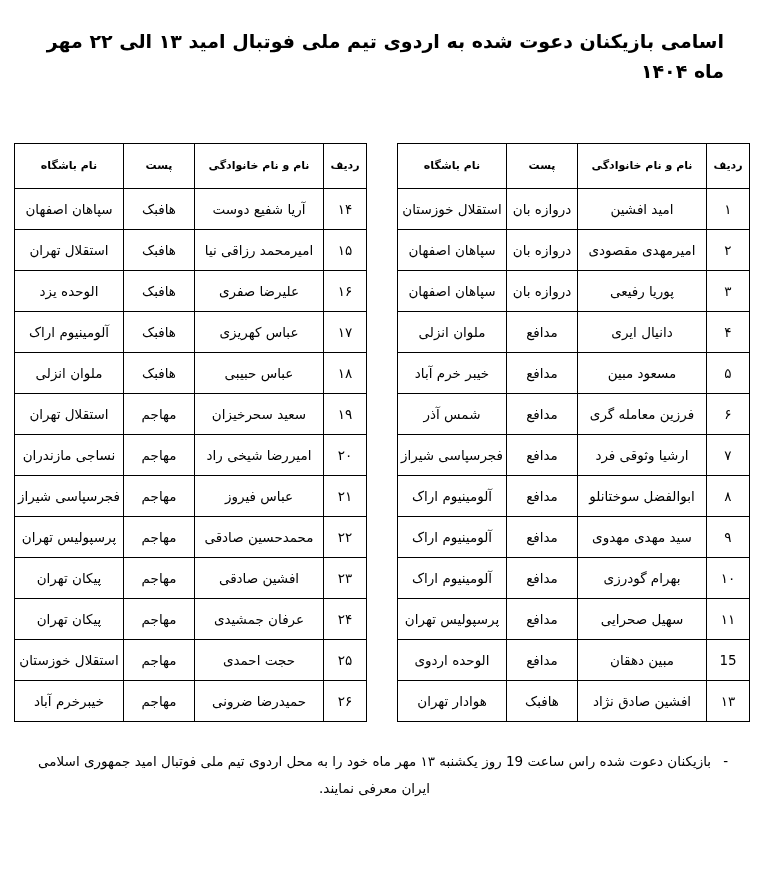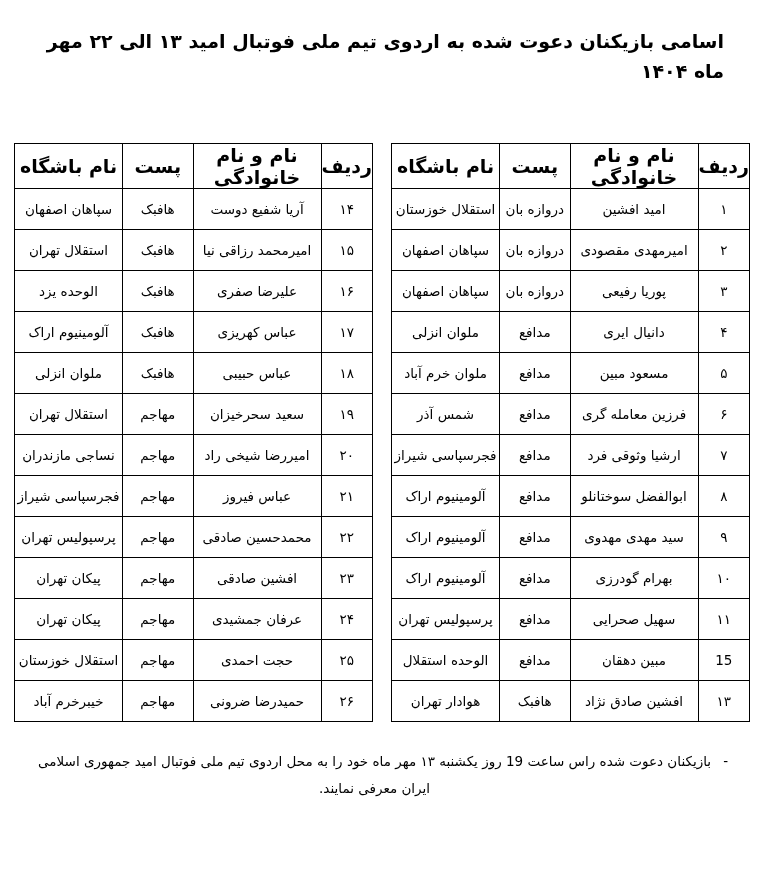--- a/index.html
+++ b/index.html
@@ -49,21 +49,21 @@
     text-align: center;
     vertical-align: middle;
     font-size: 13.5px;
     padding: 0;
     height: 40px;
     font-weight: normal;
   }
   table.roster th {
     font-weight: bold;
     height: 44px;
-    font-size: 19px;
+    font-size: 11px;
   }
   
   .col-radif { width: 42px; }
   .col-name  { width: 128px; }
   .col-post  { width: 70px; }
   .col-club  { width: 108px; }
 
   .footnote {
     margin: 26px 36px 0 36px;
     direction: rtl;
@@ -122,21 +122,21 @@
         <tr>
           <td>۴</td>
           <td>دانیال ایری</td>
           <td>مدافع</td>
           <td>ملوان انزلی</td>
         </tr>
         <tr>
           <td>۵</td>
           <td>مسعود مبین</td>
           <td>مدافع</td>
-          <td>ملوان خرم آباد</td>
+          <td>خیبر خرم آباد</td>
         </tr>
         <tr>
           <td>۶</td>
           <td>فرزین معامله گری</td>
           <td>مدافع</td>
           <td>شمس آذر</td>
         </tr>
         <tr>
           <td>۷</td>
           <td>ارشیا وثوقی فرد</td>
@@ -164,21 +164,21 @@
         <tr>
           <td>۱۱</td>
           <td>سهیل صحرایی</td>
           <td>مدافع</td>
           <td>پرسپولیس تهران</td>
         </tr>
         <tr>
           <td>15</td>
           <td>مبین دهقان</td>
           <td>مدافع</td>
-          <td>الوحده استقلال</td>
+          <td>الوحده اردوی</td>
         </tr>
         <tr>
           <td>۱۳</td>
           <td>افشین صادق نژاد</td>
           <td>هافبک</td>
           <td>هوادار تهران</td>
         </tr>
       </tbody>
     </table>
 

